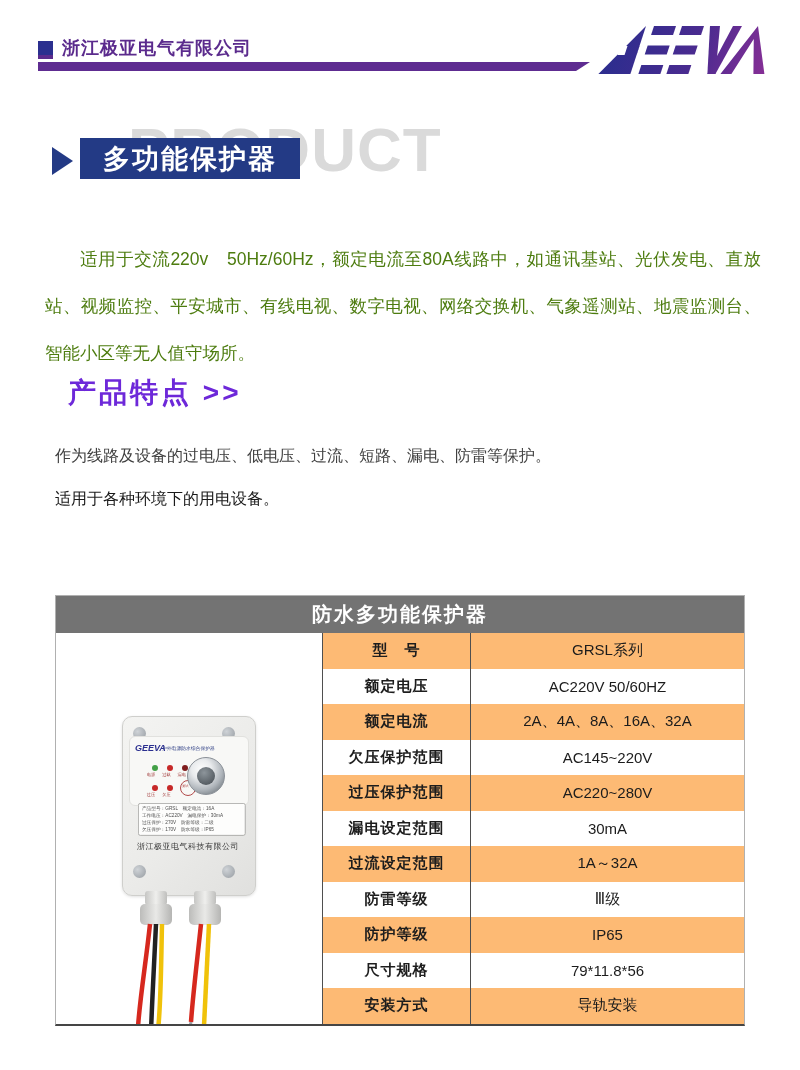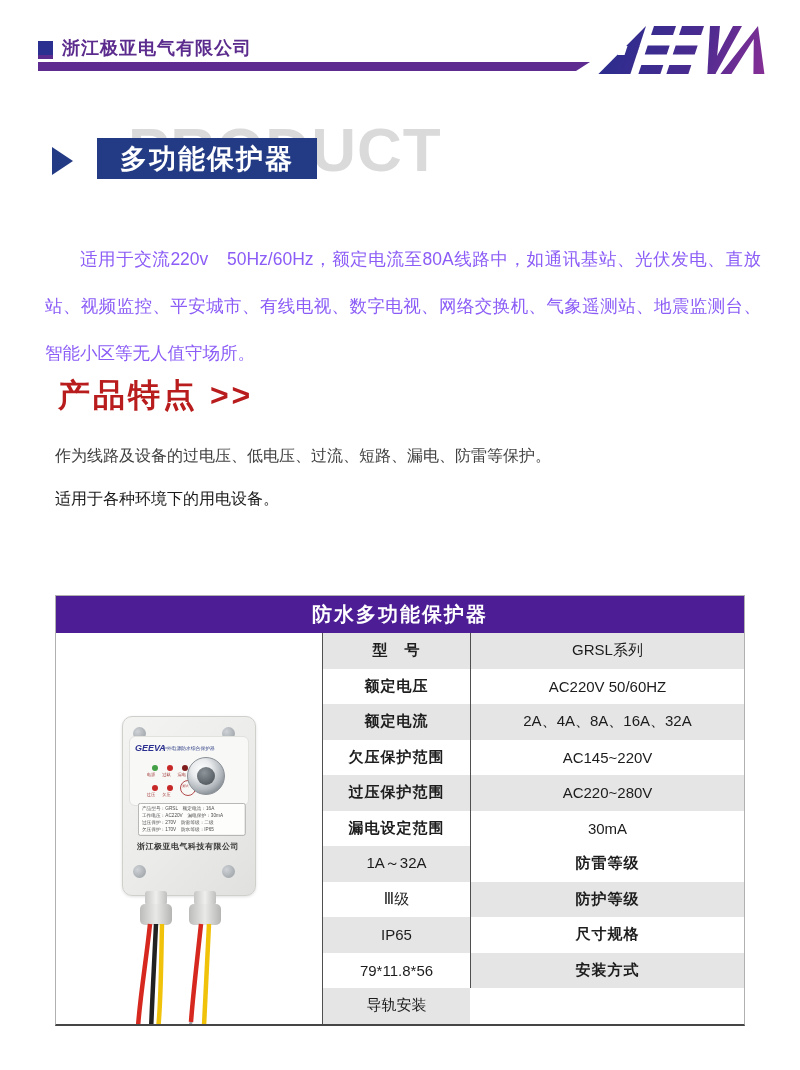--- a/index.html
+++ b/index.html
@@ -14,45 +14,45 @@
   .header-rule{position:absolute;left:38px;top:62px;width:552px;height:9px;background:#5e2c91;
                clip-path:polygon(0 0,100% 0,calc(100% - 14px) 100%,0 100%);}
   .logo-svg{position:absolute;left:598px;top:24px;}
 
   
   .watermark{position:absolute;left:128px;top:116px;font-size:62px;font-weight:700;
              color:#dadada;letter-spacing:1px;line-height:68px;}
   .title-arrow{position:absolute;left:52px;top:147px;width:0;height:0;
                border-top:14px solid transparent;border-bottom:14px solid transparent;
                border-left:21px solid #233a85;}
-  .title-box{position:absolute;left:97px;top:138px;width:220px;height:41px;background:#233a85;
+  .title-box{position:absolute;left:80px;top:138px;width:220px;height:41px;background:#233a85;
              color:#fff;font-size:27px;font-weight:700;letter-spacing:2px;
              display:flex;align-items:center;justify-content:center;text-align:center;}
 
   
-  .intro{position:absolute;left:45px;top:236px;width:716px;font-size:17.5px;color:#8b5cf6;
+  .intro{position:absolute;left:45px;top:236px;width:716px;font-size:17.5px;color:#4d7c0f;
          line-height:47px;text-align:justify;text-indent:35px;}
 
   
-  .feat-head{position:absolute;left:58px;top:374px;font-size:32px;font-weight:700;
-             color:#b91c1c;letter-spacing:3px;}
+  .feat-head{position:absolute;left:68px;top:374px;font-size:28px;font-weight:700;
+             color:#6d28d9;letter-spacing:3px;}
   .feat-1{position:absolute;left:55px;top:446px;font-size:16px;color:#404040;}
   .feat-2{position:absolute;left:55px;top:489px;font-size:16px;color:#1a1a1a;}
 
   
   .spec-table{position:absolute;left:55px;top:595px;width:690px;box-sizing:border-box;
               border:1px solid #b0b0b0;border-bottom:2px solid #454545;}
-  .spec-head{height:37px;background:#4c1d95;color:#fff;font-size:20px;font-weight:700;
+  .spec-head{height:37px;background:#737373;color:#fff;font-size:20px;font-weight:700;
              letter-spacing:2px;display:flex;align-items:center;justify-content:center;}
   .spec-body{display:grid;grid-template-columns:266px 148px 274px;grid-auto-rows:35.5px;}
   .img-panel{grid-column:1;grid-row:1 / span 11;background:#fff;position:relative;overflow:hidden;margin-top:39px;}
   .cell{display:flex;align-items:center;justify-content:center;border-left:1px solid #4f4f4f;}
   .cell.label{font-size:15px;font-weight:700;color:#1d1d1d;letter-spacing:1px;}
   .cell.value{font-size:15px;font-weight:500;color:#1c1c1c;}
-  .cell.g{background:#e5e5e5;}
+  .cell.g{background:#fdba74;}
 
   
   .dev-body{position:absolute;left:66px;top:44px;width:132px;height:178px;border-radius:10px;
             background:linear-gradient(135deg,#f4f4f2 0%,#ebebе9 55%,#e2e2e0 100%);
             background:linear-gradient(135deg,#f4f4f2 0%,#ebebe9 55%,#e0e0de 100%);
             border:1px solid #cfcfcc;box-shadow:0 1px 3px rgba(0,0,0,.12);}
   .screw{position:absolute;width:13px;height:13px;border-radius:50%;
          background:radial-gradient(circle at 35% 35%,#cfd3d7,#a7acb1 70%);}
   .dev-face{position:absolute;left:73px;top:64px;width:118px;height:68px;border-radius:6px;
             background:#f8f8f6;border:1px solid #e1e1de;}
@@ -72,21 +72,21 @@
   .dev-btn{position:absolute;left:131px;top:85px;width:36px;height:36px;border-radius:50%;
            border:1px solid #8a9097;
            background:radial-gradient(circle at 38% 32%,#fdfdfd 0%,#e9ebed 30%,#aeb4ba 62%,#878e94 78%,#c6cbd0 95%);}
   .dev-btn-inner{position:absolute;left:9px;top:9px;width:18px;height:18px;border-radius:50%;
                  background:radial-gradient(circle at 40% 32%,#8d959b,#555c62 75%);}
   .dev-label-box{position:absolute;left:82px;top:131px;width:138px;box-sizing:border-box;
                  border:1px solid #9a9a98;border-radius:3px;background:#fdfdfc;
                  padding:2px 4px;transform:scale(0.78);transform-origin:0 0;}
   .dev-label-box div{font-size:6px;line-height:9px;color:#4d4d4d;white-space:nowrap;}
   .dev-company{position:absolute;left:66px;top:169px;width:132px;text-align:center;
-               font-size:8px;font-weight:700;color:#3a3a3a;letter-spacing:0.5px;}
+               font-size:8px;font-weight:400;color:#3a3a3a;letter-spacing:0.5px;}
   .gland-top{position:absolute;width:22px;height:14px;border-radius:3px;top:219px;
              background:linear-gradient(90deg,#c6c6c4,#efefed,#bfbfbd);}
   .gland-nut{position:absolute;width:32px;height:21px;border-radius:5px;top:232px;
              background:linear-gradient(90deg,#bcbcba,#e9e9e7,#b5b5b3);}
   .wires-svg{position:absolute;left:0;top:250px;}
 </style>
 </head>
 <body>
 
 <div class="page">
@@ -201,20 +201,21 @@
 
       <div class="cell label">欠压保护范围</div>
       <div class="cell value">AC145~220V</div>
 
       <div class="cell label g">过压保护范围</div>
       <div class="cell value g">AC220~280V</div>
 
       <div class="cell label">漏电设定范围</div>
       <div class="cell value">30mA</div>
 
+      <div class="cell label g">过流设定范围</div>
       <div class="cell value g">1A～32A</div>
 
       <div class="cell label">防雷等级</div>
       <div class="cell value">Ⅲ级</div>
 
       <div class="cell label g">防护等级</div>
       <div class="cell value g">IP65</div>
 
       <div class="cell label">尺寸规格</div>
       <div class="cell value">79*11.8*56</div>

